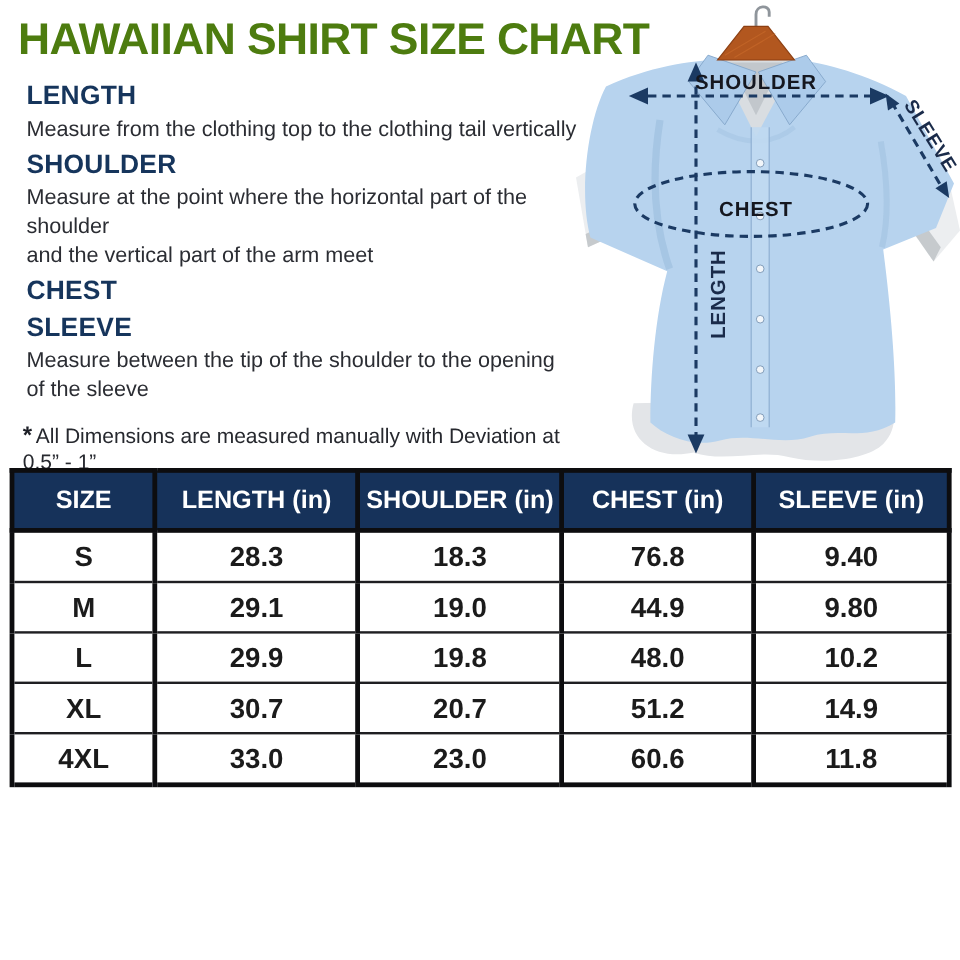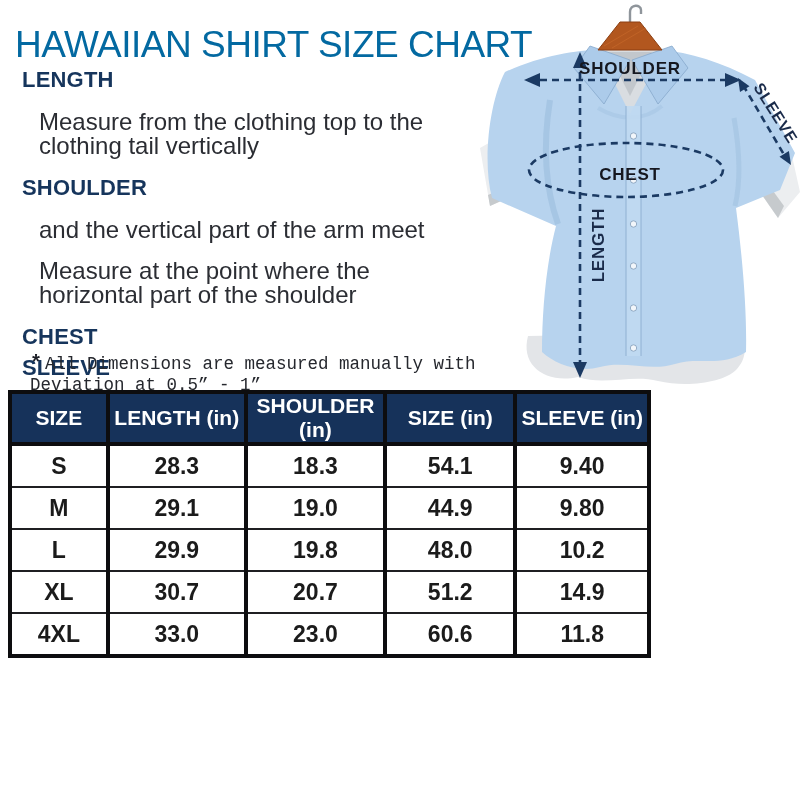--- a/index.html
+++ b/index.html
@@ -1,40 +1,40 @@
 <!DOCTYPE html>
 <html><head>
 <meta charset="utf-8">
 <style>
   html,body{margin:0;padding:0;}
   body{
     width:800px;height:800px;position:relative;background:#ffffff;
     font-family:"Liberation Sans",sans-serif;overflow:hidden;
   }
   .title{
-    position:absolute;left:15px;top:24px;width:520px;
-    font-size:37px;font-weight:400;color:#0369a1;letter-spacing:-0.5px;
+    position:absolute;left:15px;top:12px;width:520px;
+    font-size:37px;font-weight:700;color:#4d7c0f;letter-spacing:-0.5px;
     white-space:nowrap;
   }
   .sections{position:absolute;left:22px;top:62px;width:468px;}
   .sec h2{
     font-size:22px;font-weight:700;color:#16355c;
     margin:5px 0 2px 0;line-height:26px;letter-spacing:0.2px;
   }
   .sec .line{
-    font-size:24px;color:#2b2d33;line-height:24px;margin:17px;
+    font-size:18px;color:#2b2d33;line-height:24px;margin:0;
   }
   .note{
-    position:absolute;left:30px;top:352px;width:470px;
-    font-size:17.5px;color:#26282e;font-family:Liberation Mono, monospace;
+    position:absolute;left:19px;top:352px;width:470px;
+    font-size:17.5px;color:#26282e;
   }
   .note .star{font-weight:700;font-size:20px;color:#1c1e26;margin-right:3px;}
   .diagram{position:absolute;left:480px;top:0;width:320px;height:392px;}
   .size-table{
-    position:absolute;left:8px;top:390px;width:643px;
+    position:absolute;left:8px;top:390px;width:785px;
     border-collapse:collapse;table-layout:fixed;
     border:4px solid #0d0d0f;background:#ffffff;
   }
   .size-table th{
     background:#16325a;color:#ffffff;font-size:21px;font-weight:700;
     height:46px;text-align:center;border:4px solid #0d0d0f;padding:0;
   }
   .size-table td{
     font-size:23px;font-weight:700;color:#1b1b1b;text-align:center;
     height:40px;padding:0;
@@ -47,22 +47,22 @@
 
 <div class="title">HAWAIIAN SHIRT SIZE CHART</div>
 
 <div class="sections">
   <div class="sec">
     <h2>LENGTH</h2>
     <p class="line">Measure from the clothing top to the clothing tail vertically</p>
   </div>
   <div class="sec">
     <h2>SHOULDER</h2>
+    <p class="line">Measure at the point where the horizontal part of the shoulder</p>
     <p class="line">and the vertical part of the arm meet</p>
-    <p class="line">Measure at the point where the horizontal part of the shoulder</p>
   </div>
   <div class="sec">
     <h2>CHEST</h2>
   </div>
   <div class="sec">
     <h2>SLEEVE</h2>
     <p class="line">Measure between the tip of the shoulder to the opening</p>
     <p class="line">of the sleeve</p>
   </div>
 </div>
@@ -151,30 +151,30 @@
       <col style="width:21.6%">
       <col style="width:21.8%">
       <col style="width:20.4%">
       <col style="width:20.9%">
   </colgroup>
   <thead>
       <tr>
         <th>SIZE</th>
         <th>LENGTH (in)</th>
         <th>SHOULDER (in)</th>
-        <th>SIZE (in)</th>
+        <th>CHEST (in)</th>
         <th>SLEEVE (in)</th>
       </tr>
     </thead>
   <tbody>
       <tr>
         <td>S</td>
         <td>28.3</td>
         <td>18.3</td>
-        <td>54.1</td>
+        <td>76.8</td>
         <td>9.40</td>
       </tr>
       <tr>
         <td>M</td>
         <td>29.1</td>
         <td>19.0</td>
         <td>44.9</td>
         <td>9.80</td>
       </tr>
       <tr>

